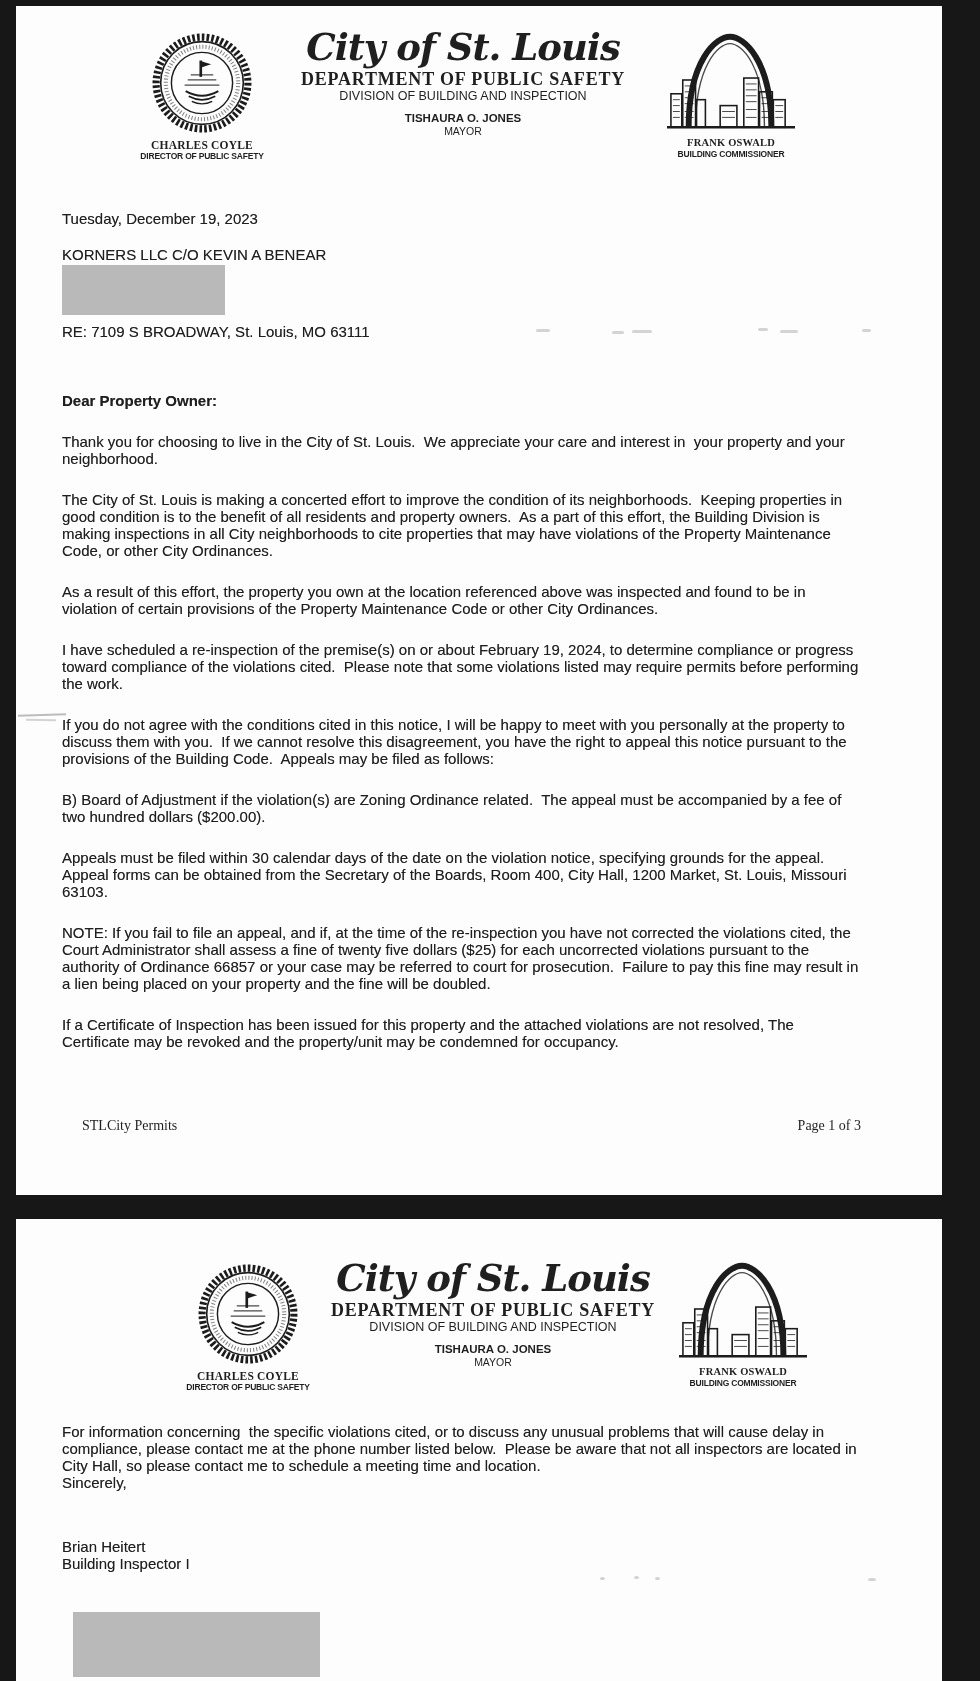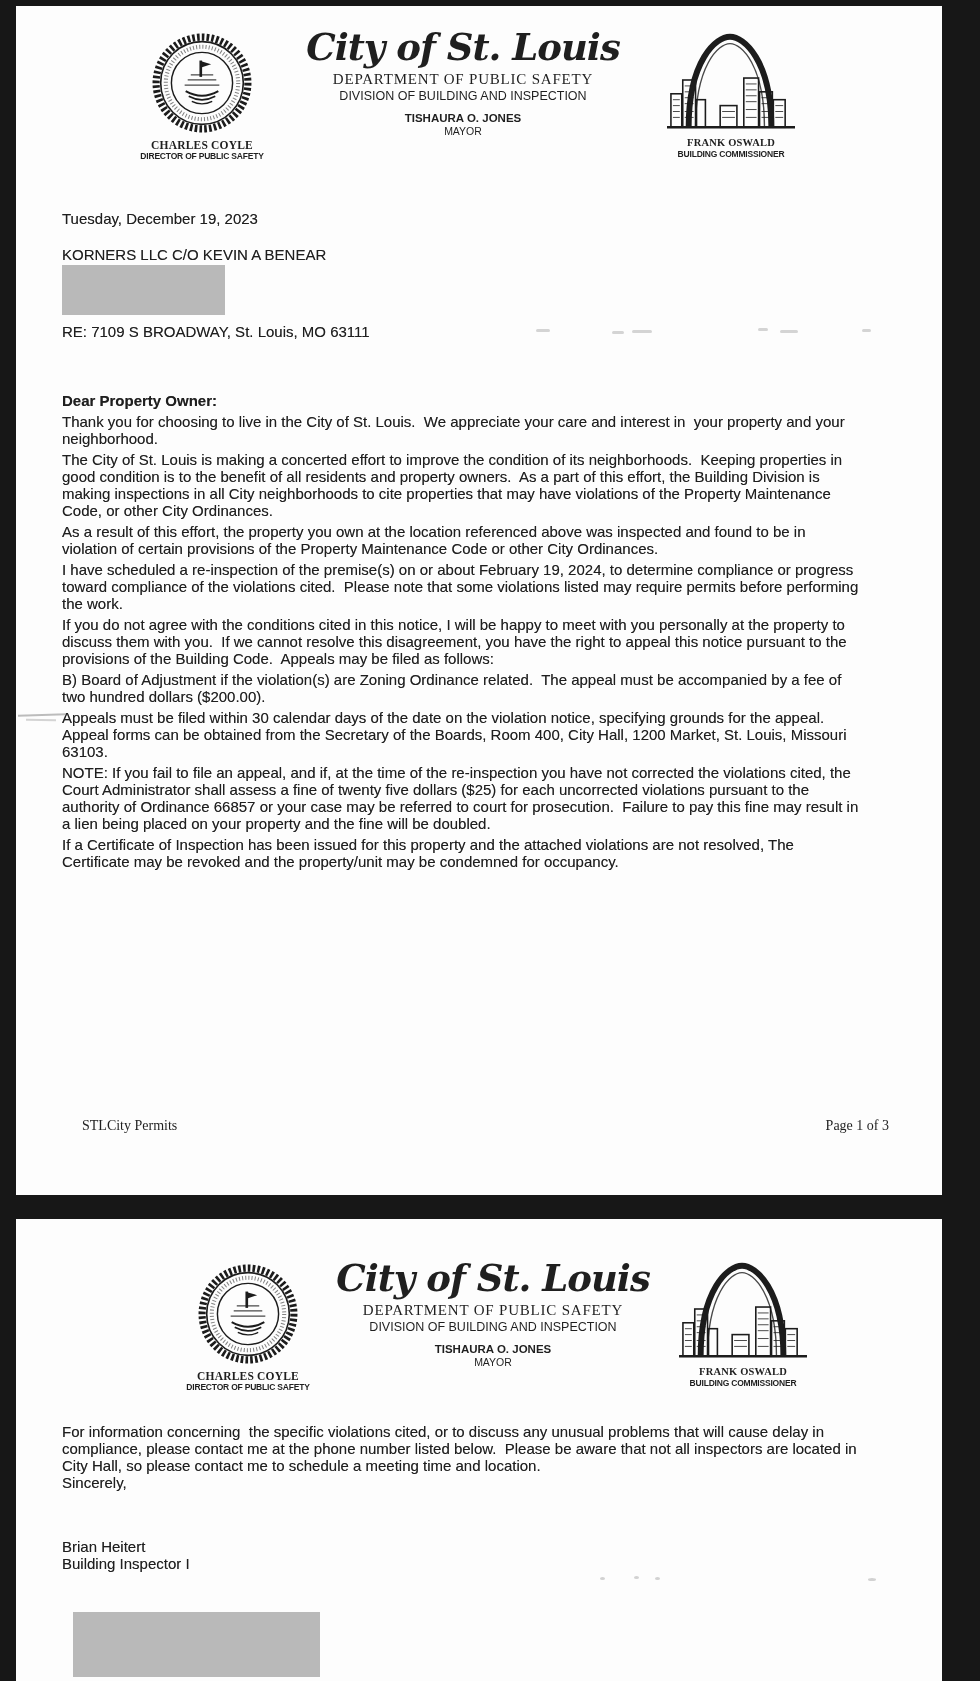--- a/index.html
+++ b/index.html
@@ -24,43 +24,43 @@
   #page2 .hdr-center{left:262px;top:40px;}
   #page2 .hdr-arch{left:652px;top:38px;}
 
   .seal-svg{width:102px;height:102px;display:block;margin:0 auto;}
   .arch-svg{width:128px;height:104px;display:block;margin:0 auto;}
   .cap1{font-family:"Liberation Serif","DejaVu Serif",serif;font-weight:bold;
         font-size:11.5px;line-height:12px;margin-top:5px;letter-spacing:.2px;}
   .cap2{font-weight:bold;font-size:8.5px;line-height:10px;letter-spacing:-.2px;}
   .city-title{font-family:"DejaVu Serif","Liberation Serif",serif;font-weight:bold;
         font-style:italic;font-size:37px;line-height:38px;letter-spacing:-1px;}
-  .dept{font-family:"Liberation Serif","DejaVu Serif",serif;font-weight:normal;
-        font-size:15px;line-height:17px;letter-spacing:.8px;margin-top:5px;}
+  .dept{font-family:"Liberation Serif","DejaVu Serif",serif;font-weight:bold;
+        font-size:18px;line-height:17px;letter-spacing:.8px;margin-top:5px;}
   .division{font-size:12.5px;line-height:14px;margin-top:1px;}
   .mayor-name{font-weight:bold;font-size:11.5px;line-height:13px;margin-top:9px;}
   .mayor-title{font-size:10.5px;line-height:12px;}
 
   
   .content{padding:0 80px 0 46px;font-size:15px;line-height:17px;
            text-shadow:0 0 .5px rgba(40,40,40,.55);}
-  .content p{margin:4px 0 0 0;white-space:pre-wrap;}
+  .content p{margin:24px 0 0 0;white-space:pre-wrap;}
   .date-line{margin-top:36px;}
   .recipient-line{margin-top:19px;}
   .re-line{margin-top:8px;}
   .salutation{margin-top:52px;font-weight:bold;}
   .first-para{margin-top:19px;}
   .redaction{background:#b9b9b9;}
   #redact-address{width:163px;height:50px;margin-top:2px;}
   #redact-signature{position:absolute;left:57px;top:393px;width:247px;height:65px;}
 
   .sig-block{}
   .sig-name{margin-top:47px;}
 
-  .footer{position:absolute;left:66px;right:53px;top:1112px;display:flex;
+  .footer{position:absolute;left:66px;right:81px;top:1112px;display:flex;
           justify-content:space-between;
           font-family:"Liberation Serif","DejaVu Serif",serif;font-size:14px;}
 
   
   .artifact{position:absolute;background:#c9c9c9;}
   .art-dash{height:3px;border-radius:2px;opacity:.8;}
   .art-dot{width:5px;height:3px;border-radius:50%;opacity:.7;background:#bfbfbf;}
   #art-margin{left:2px;top:708px;width:48px;height:2px;background:#9a9a9a;
               opacity:.65;transform:rotate(-2deg);}
   #art-margin2{left:10px;top:713px;width:30px;height:2px;background:#ababab;

